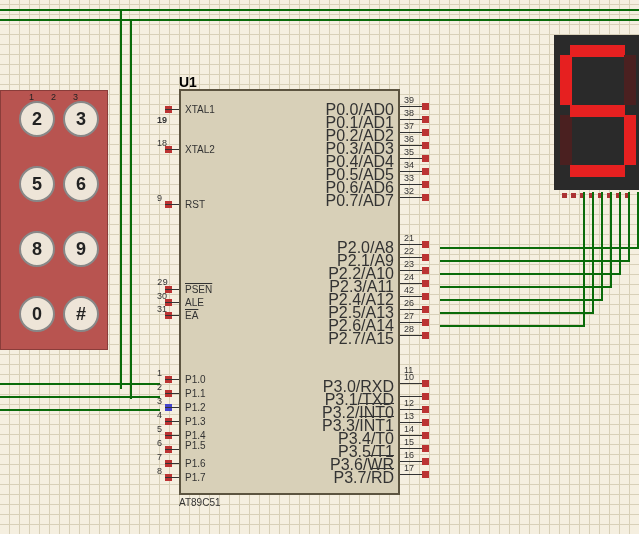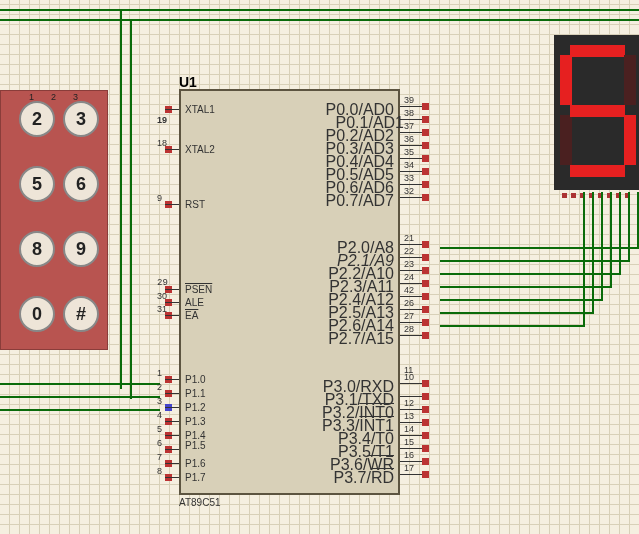--- a/index.html
+++ b/index.html
@@ -149,21 +149,21 @@
     <div class="pad" style="left: 165px; top: 474px;"></div>
     <div style="position: absolute; left: 165px; top: 477px; width: 14px; height: 1px; background: rgb(51, 51, 51);"></div>
     <div class="pinL" style="left: 185px; top: 472px;">P1.7</div>
     <div class="numR" style="left: 404px; top: 95px;">39</div>
     <div class="pad" style="left: 422px; top: 103px;"></div>
     <div style="position: absolute; left: 400px; top: 106px; width: 22px; height: 1px; background: rgb(51, 51, 51);"></div>
     <div class="pinR" style="right: 245px; top: 101px;">P0.0/AD0</div>
     <div class="numR" style="left: 404px; top: 108px;">38</div>
     <div class="pad" style="left: 422px; top: 116px;"></div>
     <div style="position: absolute; left: 400px; top: 119px; width: 22px; height: 1px; background: rgb(51, 51, 51);"></div>
-    <div class="pinR" style="right: 235px; top: 114px;">P0.1/AD1</div>
+    <div class="pinR" style="right: 245px; top: 114px;">P0.1/AD1</div>
     <div class="numR" style="left: 404px; top: 121px;">37</div>
     <div class="pad" style="left: 422px; top: 129px;"></div>
     <div style="position: absolute; left: 400px; top: 132px; width: 22px; height: 1px; background: rgb(51, 51, 51);"></div>
     <div class="pinR" style="right: 245px; top: 127px;">P0.2/AD2</div>
     <div class="numR" style="left: 404px; top: 134px;">36</div>
     <div class="pad" style="left: 422px; top: 142px;"></div>
     <div style="position: absolute; left: 400px; top: 145px; width: 22px; height: 1px; background: rgb(51, 51, 51);"></div>
     <div class="pinR" style="right: 245px; top: 140px;">P0.3/AD3</div>
     <div class="numR" style="left: 404px; top: 147px;">35</div>
     <div class="pad" style="left: 422px; top: 155px;"></div>
@@ -181,21 +181,21 @@
     <div class="pad" style="left: 422px; top: 194px;"></div>
     <div style="position: absolute; left: 400px; top: 197px; width: 22px; height: 1px; background: rgb(51, 51, 51);"></div>
     <div class="pinR" style="right: 245px; top: 192px;">P0.7/AD7</div>
     <div class="numR" style="left: 404px; top: 233px;">21</div>
     <div class="pad" style="left: 422px; top: 241px;"></div>
     <div style="position: absolute; left: 400px; top: 244px; width: 22px; height: 1px; background: rgb(51, 51, 51);"></div>
     <div class="pinR" style="right: 245px; top: 239px;">P2.0/A8</div>
     <div class="numR" style="left: 404px; top: 246px;">22</div>
     <div class="pad" style="left: 422px; top: 254px;"></div>
     <div style="position: absolute; left: 400px; top: 257px; width: 22px; height: 1px; background: rgb(51, 51, 51);"></div>
-    <div class="pinR" style="right: 245px; top: 252px; font-style: italic;">P2.1/A9</div>
+    <div class="pinR" style="right: 245px; top: 252px;">P2.1/A9</div>
     <div class="numR" style="left: 404px; top: 259px;">23</div>
     <div class="pad" style="left: 422px; top: 267px;"></div>
     <div style="position: absolute; left: 400px; top: 270px; width: 22px; height: 1px; background: rgb(51, 51, 51);"></div>
     <div class="pinR" style="right: 245px; top: 265px;">P2.2/A10</div>
     <div class="numR" style="left: 404px; top: 272px;">24</div>
     <div class="pad" style="left: 422px; top: 280px;"></div>
     <div style="position: absolute; left: 400px; top: 283px; width: 22px; height: 1px; background: rgb(51, 51, 51);"></div>
     <div class="pinR" style="right: 245px; top: 278px;">P2.3/A11</div>
     <div class="numR" style="left: 404px; top: 285px;">42</div>
     <div class="pad" style="left: 422px; top: 293px;"></div>

